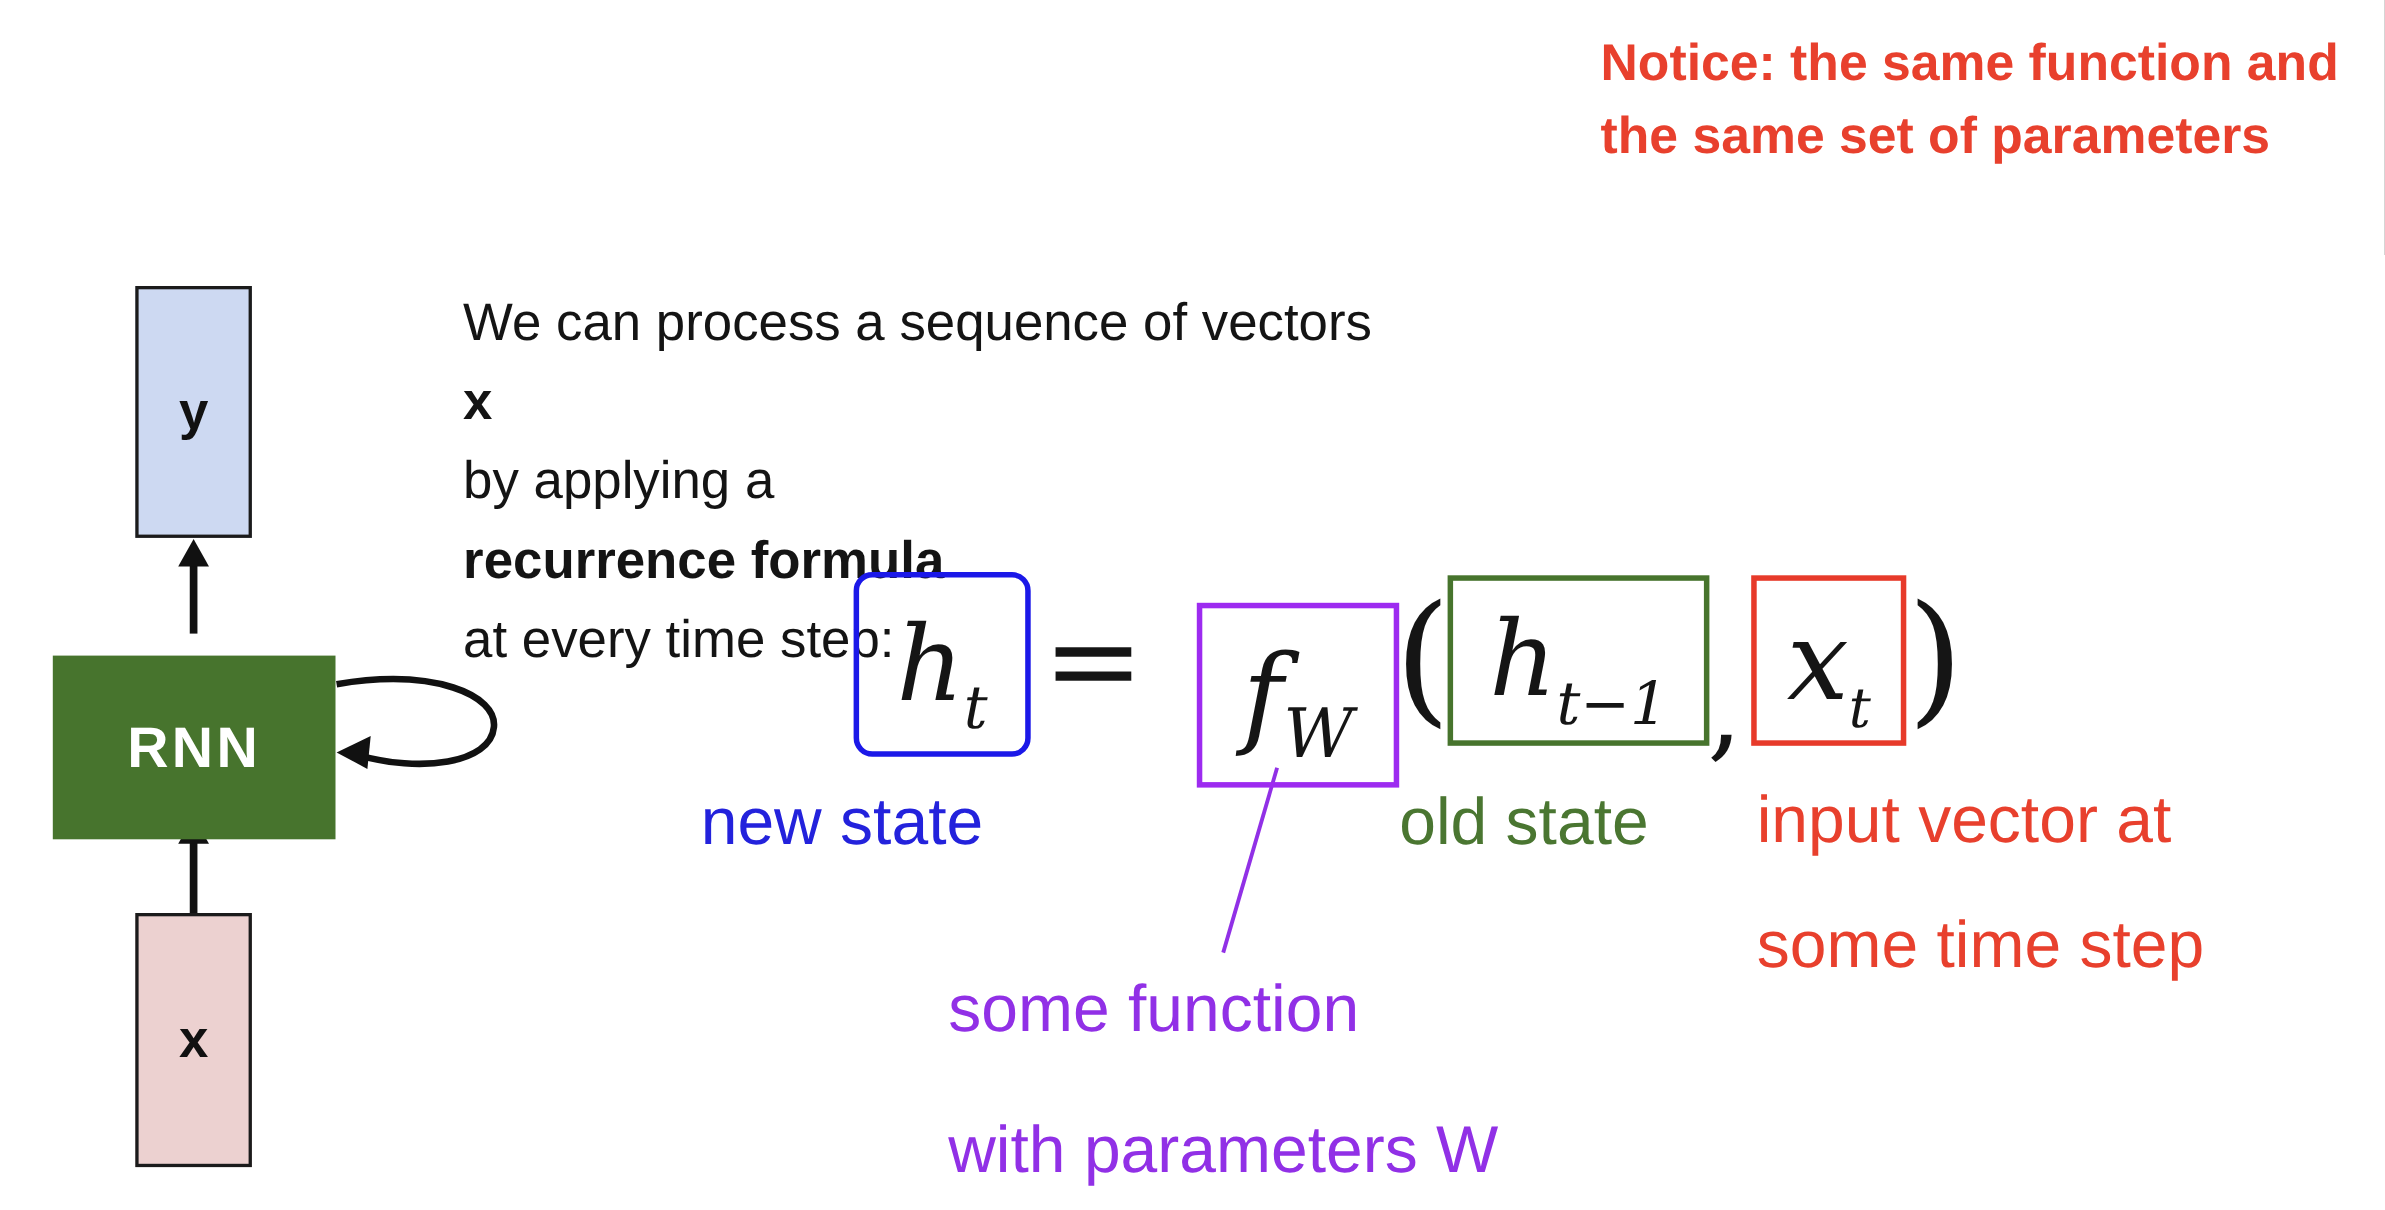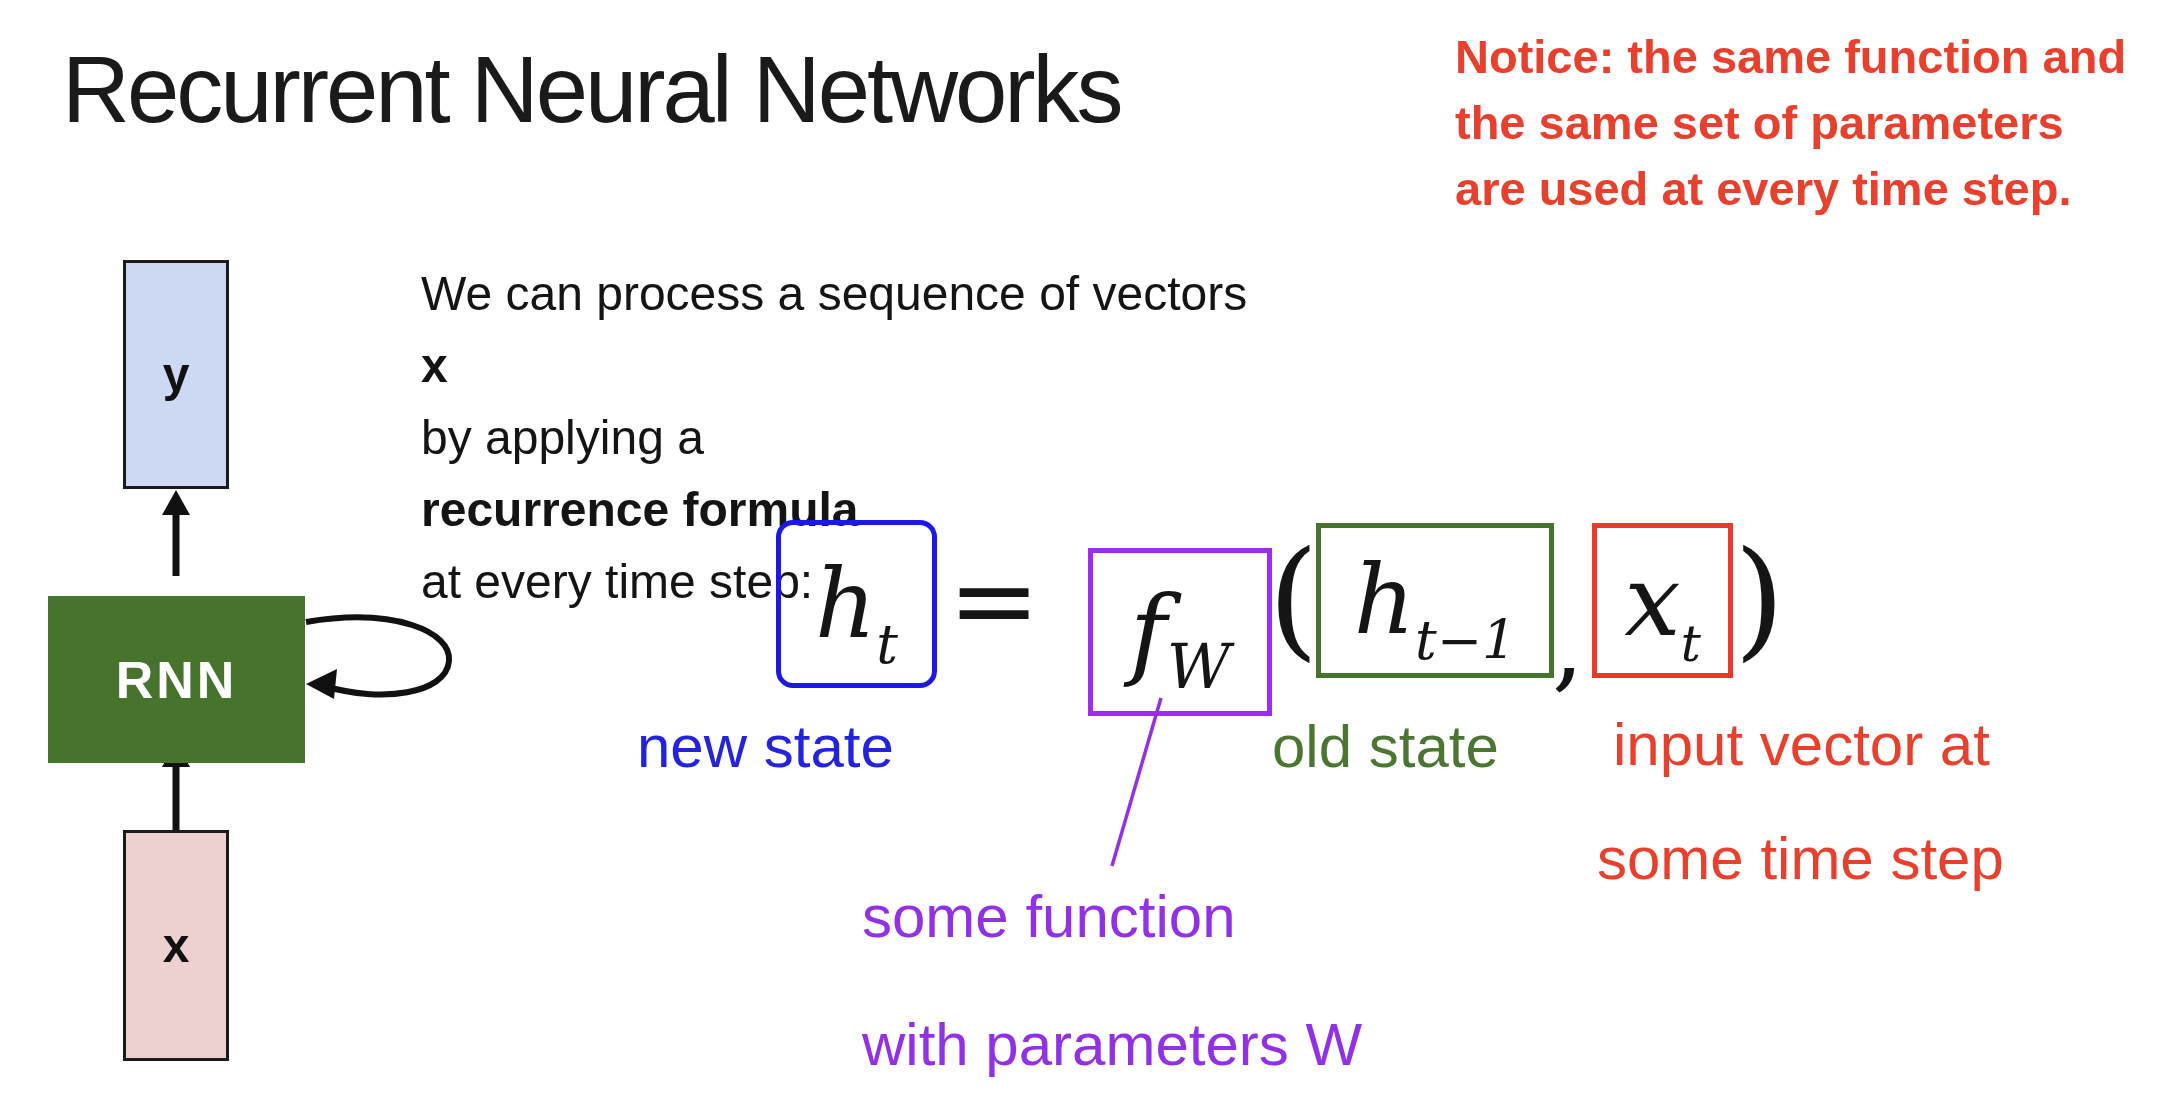--- a/index.html
+++ b/index.html
@@ -62,26 +62,24 @@
   .lbl-fn1  { left:862px;  top:882px; }
   .lbl-fn2  { left:862px;  top:1010px; }
 
   svg.overlay { position:absolute; left:0; top:0; pointer-events:none; }
 </style>
 </head>
 <body>
 
 <div class="slide">
 
-  <div class="abs title" style="color: rgb(26, 26, 26);">Recurrent Neural Networks</div>
 
   <div class="abs notice" style="color: rgb(232, 64, 45);">
     <span>Notice: the same function and</span>
     <span>the same set of parameters</span>
-    <span>are used at every time step.</span>
   </div>
 
   <div class="abs body-text">
     <span>
         <span>We can process a sequence of vectors </span>
         <span class="b">x</span>
         <span> by applying a</span>
       </span>
     <span>
         <span class="b">recurrence formula</span>
@@ -142,19 +140,19 @@
   <div class="abs fbox fb-input" style="border-color: rgb(231, 58, 42);">
     <span><span class="mi mmain mmain-x">x</span><span class="mi msub msub-xt">t</span></span>
   </div>
 
   <div class="abs mserif paren p-close">)</div>
 
   <div class="abs lbl lbl-new" style="color: rgb(35, 34, 220);">new state</div>
 
   <div class="abs lbl lbl-old" style="color: rgb(74, 118, 49);">old state</div>
 
-  <div class="abs lbl lbl-in1" style="color: rgb(232, 64, 45); margin-left: 16px;">input vector at</div>
+  <div class="abs lbl lbl-in1" style="color: rgb(232, 64, 45);">input vector at</div>
   <div class="abs lbl lbl-in2" style="color: rgb(232, 64, 45);">some time step</div>
 
   <div class="abs lbl lbl-fn1" style="color: rgb(145, 48, 230);">some function</div>
   <div class="abs lbl lbl-fn2" style="color: rgb(145, 48, 230);">with parameters W</div>
 
 </div>
 
 </body></html>

